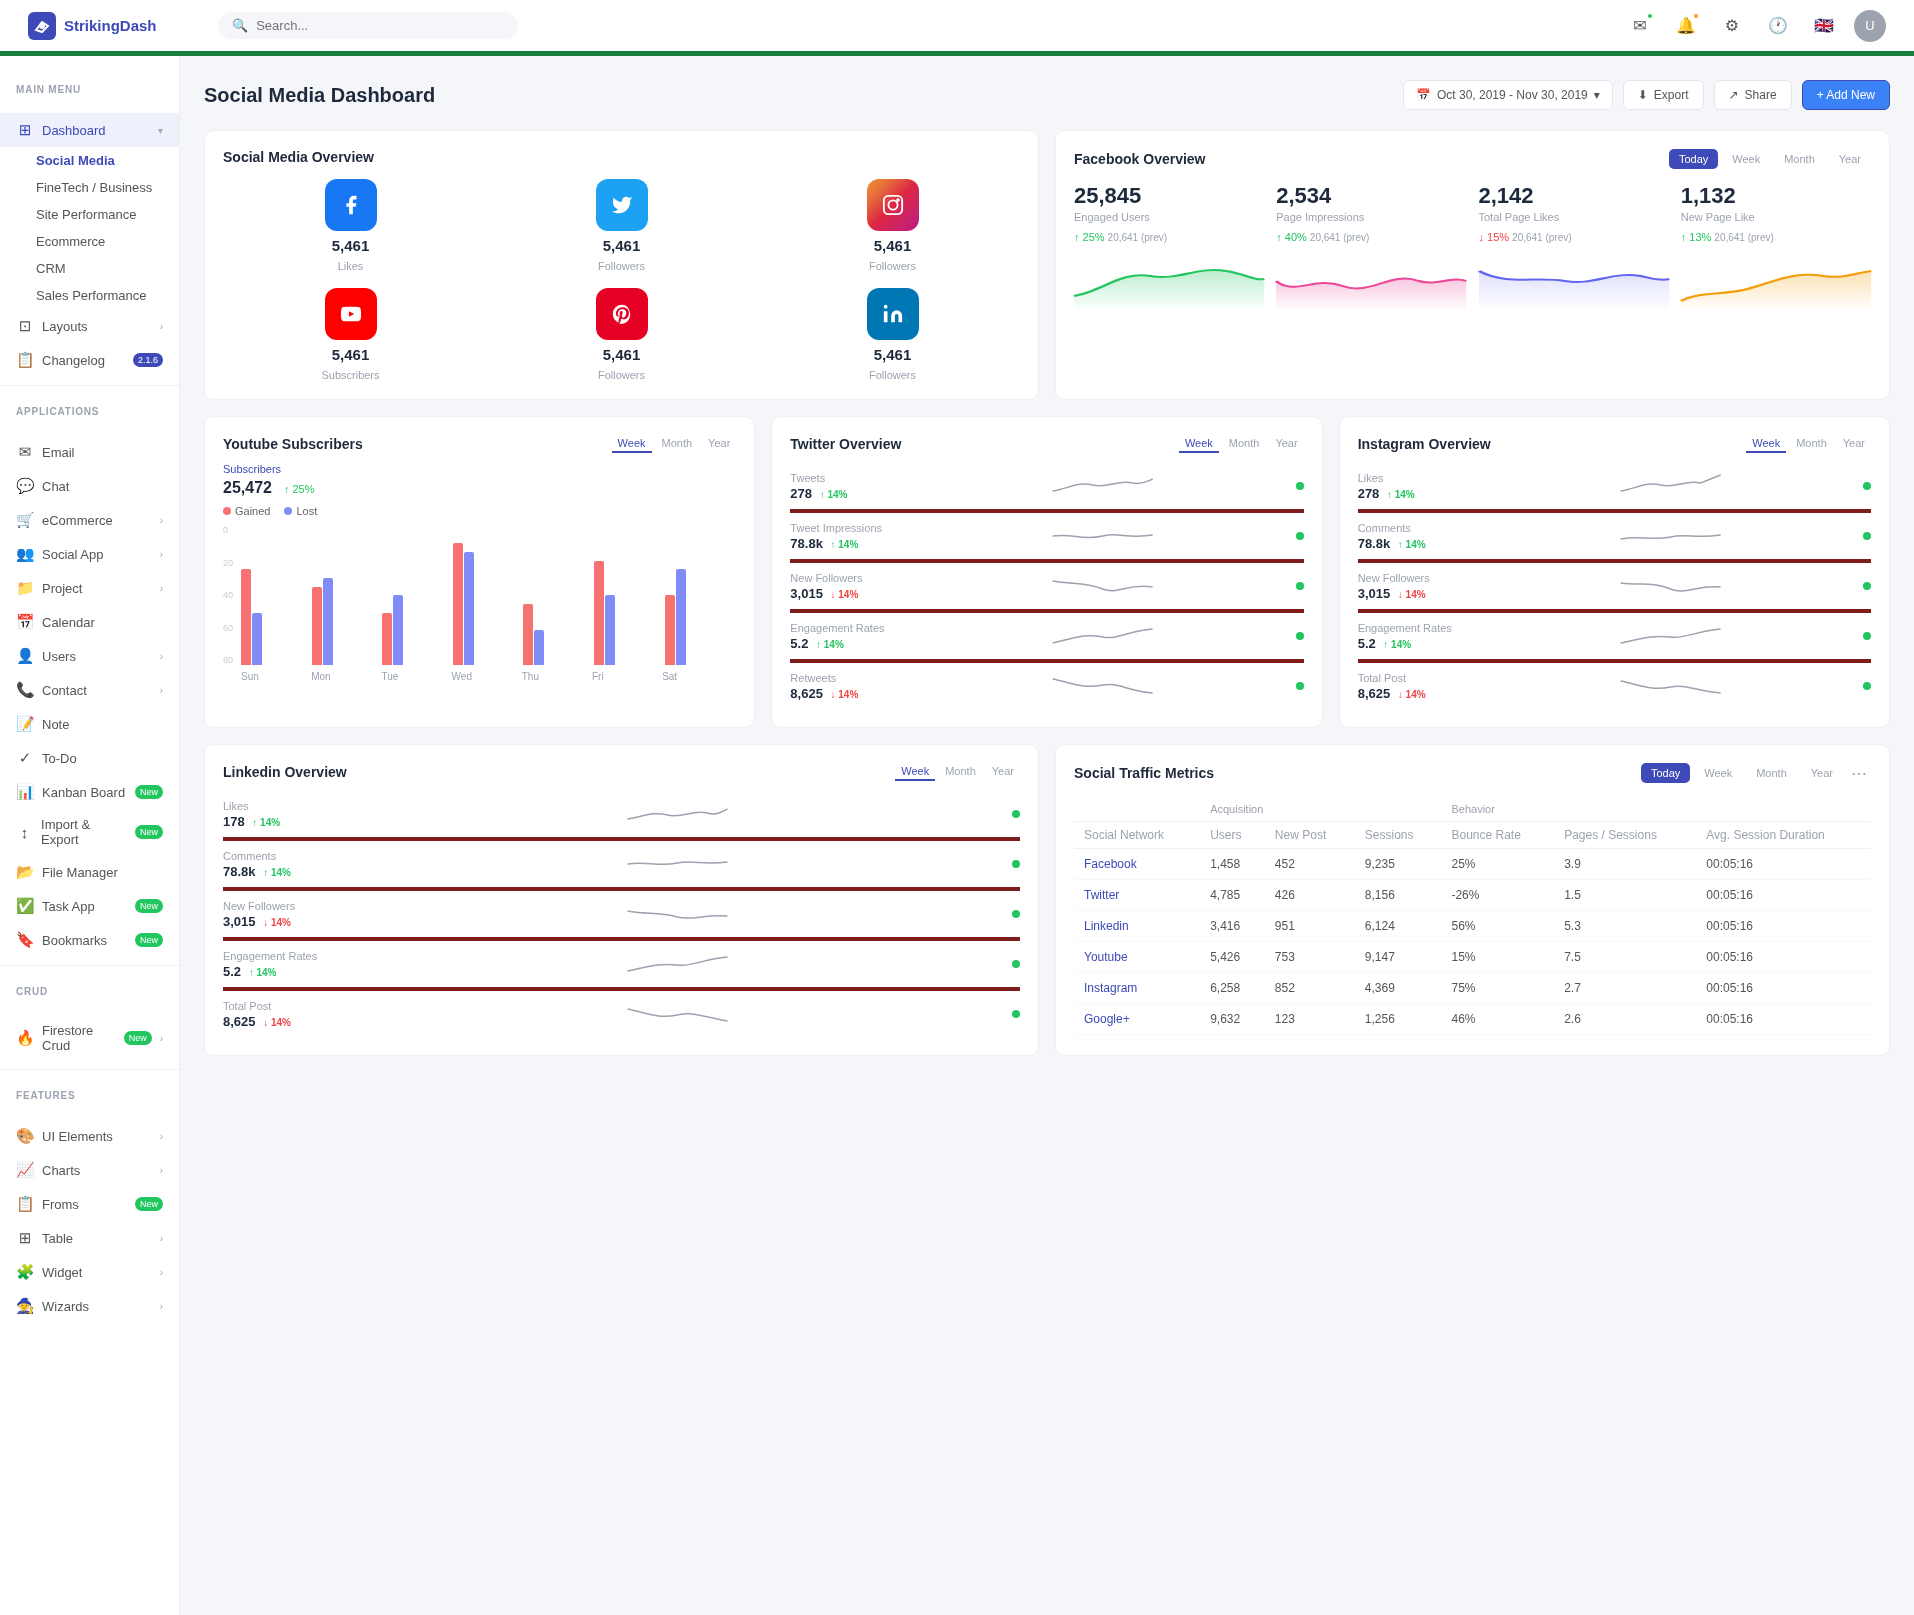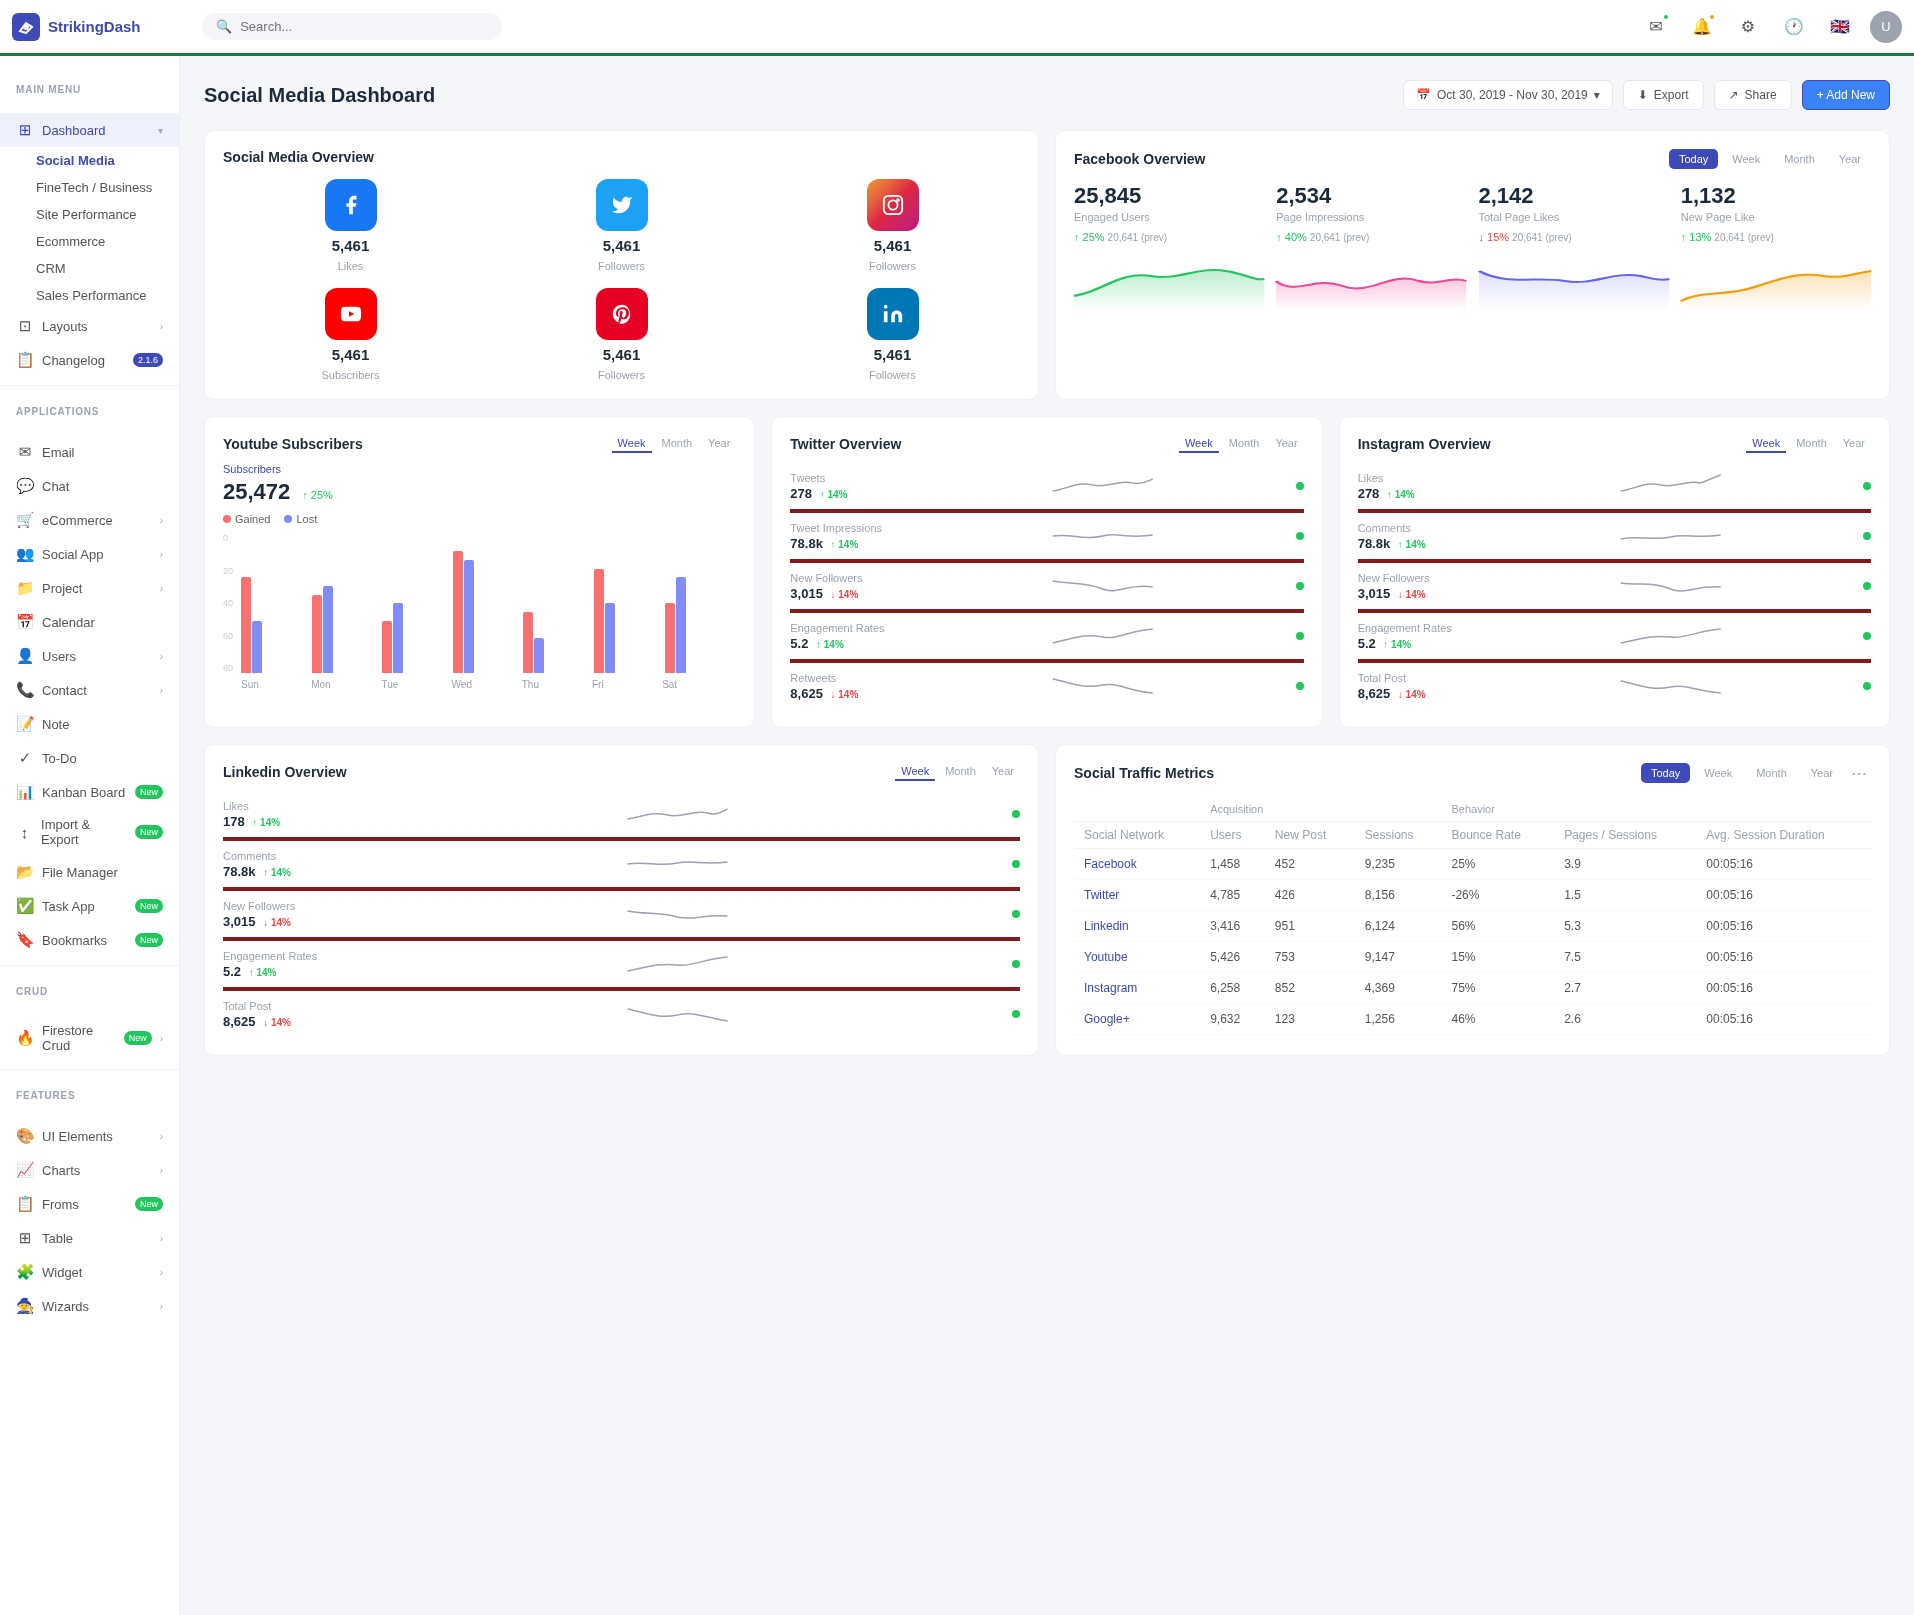--- a/index.html
+++ b/index.html
@@ -1,19 +1,19 @@
 <!DOCTYPE html>
 <html><head>
   <meta charset="utf-8">
   <style>
     * { box-sizing: border-box; margin: 0; padding: 0; }
     body { font-family: -apple-system, BlinkMacSystemFont, 'Segoe UI', sans-serif; background: #f4f6fa; color: #333; font-size: 13px; display: flex; flex-direction: column; min-height: 100vh; }
     
     
-    .topbar { background: #fff; height: 56px; display: flex; align-items: center; padding: 0 12px; border-bottom: 3px solid #15803d; position: fixed; top: 0; left: 0; right: 0; z-index: 100; }
+    .topbar { background: #fff; height: 56px; display: flex; align-items: center; padding: 0 28px; border-bottom: 5px solid #15803d; position: fixed; top: 0; left: 0; right: 0; z-index: 100; }
     .topbar-logo { display: flex; align-items: center; gap: 8px; width: 180px; font-weight: 700; font-size: 15px; color: #3d4ab7; }
     .topbar-search { flex: 1; display: flex; align-items: center; background: #f4f6fa; border-radius: 20px; padding: 6px 14px; gap: 8px; max-width: 300px; margin-left: 10px; }
     .topbar-search input { background: none; border: none; outline: none; font-size: 13px; color: #666; width: 100%; }
     .topbar-actions { display: flex; align-items: center; gap: 14px; margin-left: auto; }
     .icon-btn { width: 32px; height: 32px; display: flex; align-items: center; justify-content: center; border-radius: 50%; cursor: pointer; position: relative; color: #555; font-size: 16px; }
     .icon-btn .dot { width: 8px; height: 8px; border-radius: 50%; position: absolute; top: 2px; right: 2px; border: 2px solid #fff; }
     .dot-green { background: #22c55e; }
     .dot-orange { background: #f59e0b; }
     .avatar { width: 32px; height: 32px; border-radius: 50%; background: #9ca3af; display: flex; align-items: center; justify-content: center; color: #fff; font-size: 13px; cursor: pointer; }
     
@@ -79,21 +79,21 @@
     .fb-stat-prev { font-size: 10px; color: #9ca3af; }
     
     
     .sparkline-container { height: 60px; margin-top: 8px; }
     .section-header { display: flex; align-items: center; margin-bottom: 10px; }
     .section-title { font-size: 14px; font-weight: 600; color: #1e293b; }
     .section-tabs { margin-left: auto; display: flex; gap: 4px; }
     .section-tab { font-size: 11px; color: #9ca3af; cursor: pointer; padding: 2px 6px; }
     .section-tab.active { color: #3d4ab7; border-bottom: 2px solid #3d4ab7; }
     .subscribers-label { font-size: 11px; color: #3d4ab7; margin-bottom: 4px; }
-    .subscribers-value { font-size: 22px; font-weight: 700; color: #1e293b; }
+    .subscribers-value { font-size: 16px; font-weight: 700; color: #1e293b; }
     .subscribers-change { display: inline-flex; align-items: center; gap: 3px; font-size: 11px; color: #22c55e; margin-left: 8px; }
     .legend { display: flex; gap: 14px; margin: 8px 0; }
     .legend-item { display: flex; align-items: center; gap: 4px; font-size: 11px; color: #666; }
     .legend-dot { width: 8px; height: 8px; border-radius: 50%; }
     .bar-chart-inner { display: flex; align-items: flex-end; gap: 3px; height: 140px; padding: 0 4px; }
     .bar-group { display: flex; gap: 1px; align-items: flex-end; flex: 1; }
     .bar { border-radius: 2px 2px 0 0; }
     .bar-labels { display: flex; margin-top: 6px; padding: 0 4px; }
     .bar-label { flex: 1; font-size: 10px; color: #9ca3af; }
     .y-axis { display: flex; flex-direction: column-reverse; justify-content: space-between; font-size: 9px; color: #ccc; padding-right: 4px; height: 140px; }

